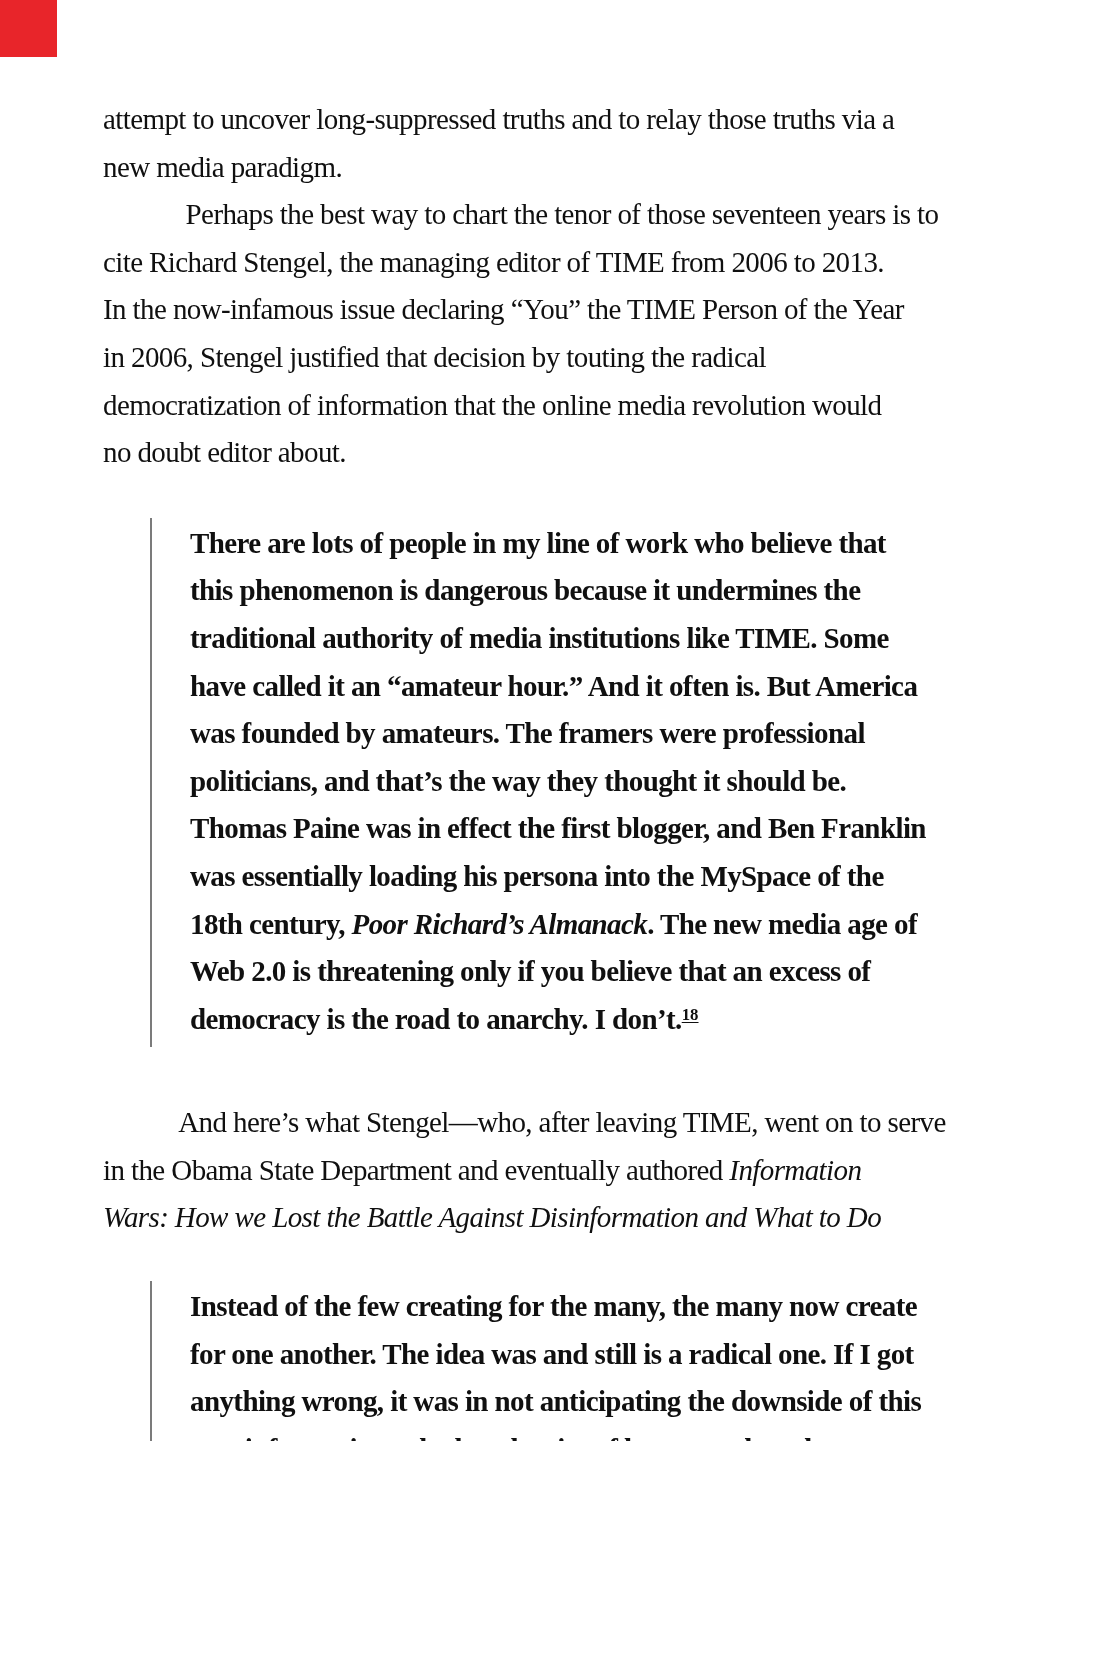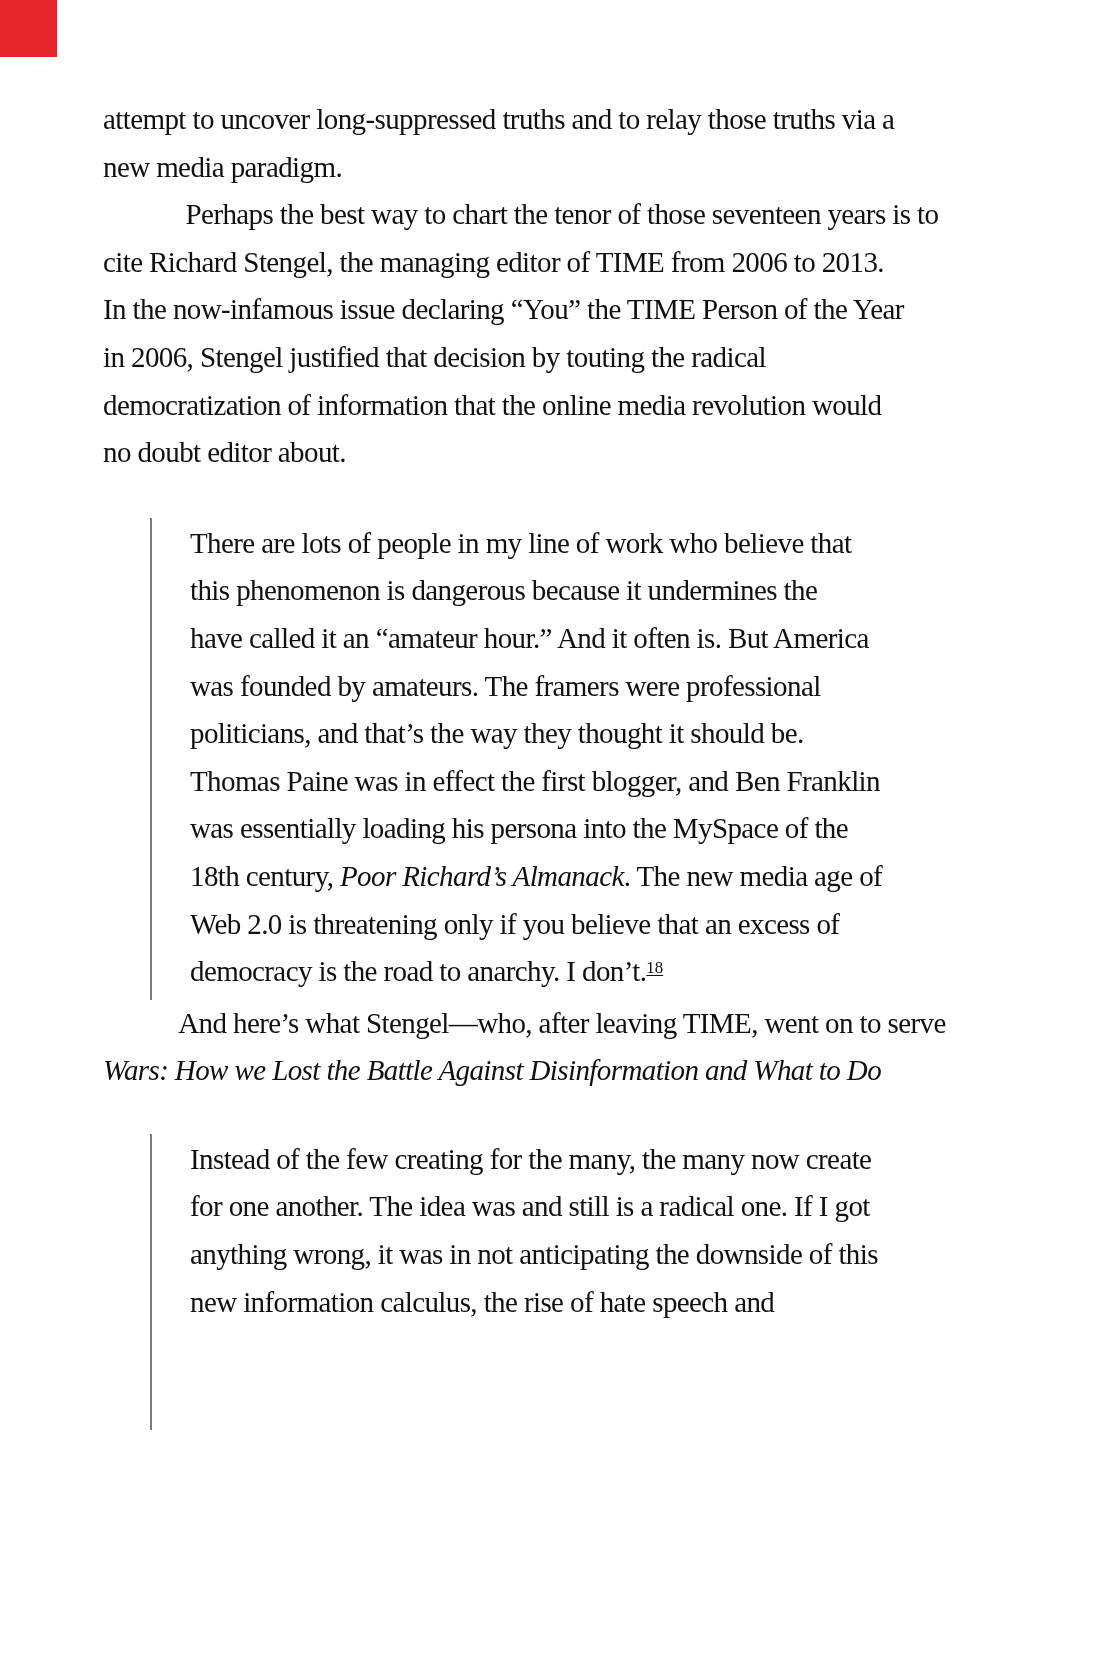--- a/index.html
+++ b/index.html
@@ -29,26 +29,27 @@
     white-space: nowrap;
     font-size: 29px;
     line-height: 47.6px;
     letter-spacing: -0.6px;
   }
   .line.indent { padding-left: 36px; text-align: center; }
   .quote {
     margin: 41px 0 0 47px;
     padding: 2px 0 0 38px;
     border-left: 2.5px solid #7b7b7b;
+    font-weight: bold;
   }
   .quote.quote-last {
     margin-top: 39px;
     padding-bottom: 104px;
   }
-  .para-after-quote { }
+  .para-after-quote { margin-top: 52px; }
   i { font-style: italic; }
   .fnref {
     font-size: 0.58em;
     vertical-align: baseline;
     position: relative;
     top: -0.5em;
     text-decoration: underline;
     text-underline-offset: 2px;
     letter-spacing: 0;
     cursor: pointer;
@@ -68,31 +69,33 @@
         <div class="line indent"><span>Perhaps the best way to chart the tenor of those seventeen years is to</span></div>
         <div class="line"><span>cite Richard Stengel, the managing editor of TIME from 2006 to 2013.</span></div>
         <div class="line"><span>In the now-infamous issue declaring “You” the TIME Person of the Year</span></div>
         <div class="line"><span>in 2006, Stengel justified that decision by touting the radical</span></div>
         <div class="line"><span>democratization of information that the online media revolution would</span></div>
         <div class="line"><span>no doubt editor about.</span></div>
       </div>
     <blockquote class="quote" style="border-left-color: rgb(123, 123, 123);">
         <div class="line"><span>There are lots of people in my line of work who believe that</span></div>
         <div class="line"><span>this phenomenon is dangerous because it undermines the</span></div>
+        <div class="line"><span>traditional authority of media institutions like TIME. Some</span></div>
         <div class="line"><span>have called it an “amateur hour.” And it often is. But America</span></div>
         <div class="line"><span>was founded by amateurs. The framers were professional</span></div>
         <div class="line"><span>politicians, and that’s the way they thought it should be.</span></div>
         <div class="line"><span>Thomas Paine was in effect the first blogger, and Ben Franklin</span></div>
         <div class="line"><span>was essentially loading his persona into the MySpace of the</span></div>
         <div class="line"><span>18th century, </span><i>Poor Richard’s Almanack</i><span>. The new media age of</span></div>
         <div class="line"><span>Web 2.0 is threatening only if you believe that an excess of</span></div>
         <div class="line"><span>democracy is the road to anarchy. I don’t.</span><sup class="fnref">18</sup></div>
       </blockquote>
     <div class="para para-after-quote">
         <div class="line indent"><span>And here’s what Stengel—who, after leaving TIME, went on to serve</span></div>
+        <div class="line"><span>in the Obama State Department and eventually authored </span><i>Information</i></div>
         <div class="line"><i>Wars: How we Lost the Battle Against Disinformation and What to Do</i></div>
       </div>
     <blockquote class="quote quote-last" style="border-left-color: rgb(123, 123, 123);">
         <div class="line"><span>Instead of the few creating for the many, the many now create</span></div>
         <div class="line"><span>for one another. The idea was and still is a radical one. If I got</span></div>
         <div class="line"><span>anything wrong, it was in not anticipating the downside of this</span></div>
         <div class="line"><span>new information calculus, the rise of hate speech and</span></div>
       </blockquote>
   </main>
 </div>

